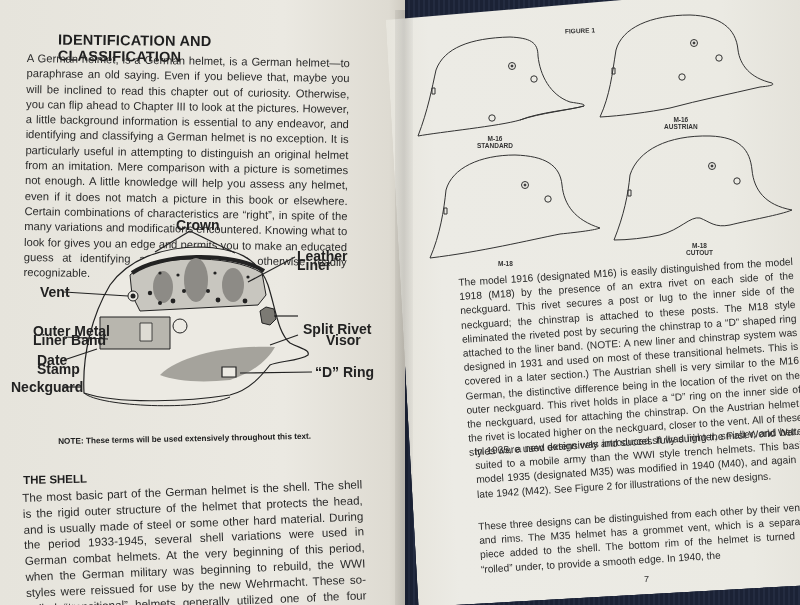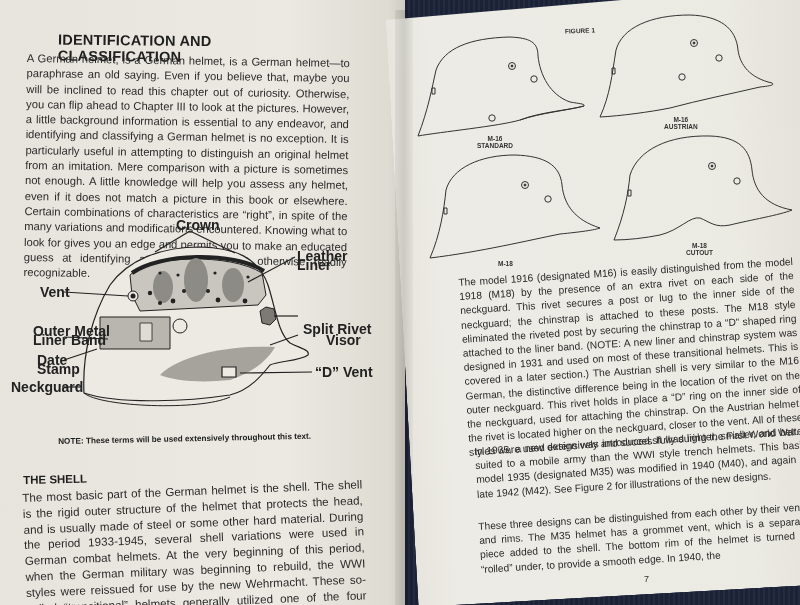--- a/index.html
+++ b/index.html
@@ -128,21 +128,21 @@
   <div class="label" style="left:176px;top:6px;">Crown</div>
   <div class="label" style="left:297px;top:37px;white-space:pre;">Leather
 Liner</div>
   <div class="label" style="left:40px;top:73px;text-align:right;">Vent</div>
   <div class="label" style="left:303px;top:110px;">Split Rivet</div>
   <div class="label" style="left:33px;top:112px;white-space:pre;">Outer Metal
 Liner Band</div>
   <div class="label" style="left:326px;top:121px;">Visor</div>
   <div class="label" style="left:37px;top:141px;white-space:pre;">Date
 Stamp</div>
-  <div class="label" style="left:315px;top:153px;">“D” Vent</div>
+  <div class="label" style="left:315px;top:153px;">“D” Ring</div>
   <div class="label" style="left:11px;top:168px;">Neckguard</div>
 </div>
 
 <div class="note">NOTE: These terms will be used extensively throughout this text.</div>
 <div class="heading-shell">THE SHELL</div>
 <div class="para p-shell">The most basic part of the German helmet is the shell. The shell is the rigid outer structure of the helmet that protects the head, and is usually made of steel or some other hard material. During the period 1933-1945, several shell variations were used in German combat helmets. At the very beginning of this period, when the German military was beginning to rebuild, the WWI styles were reissued for use by the new Wehrmacht. These so-called “transitional” helmets generally utilized one of the four existing designs illustrated in Figure 1.</div>
 
 <div class="fig-title">FIGURE 1</div>
 
 <svg style="position:absolute;left:400px;top:0;" width="400" height="280" viewBox="0 0 400 280">

